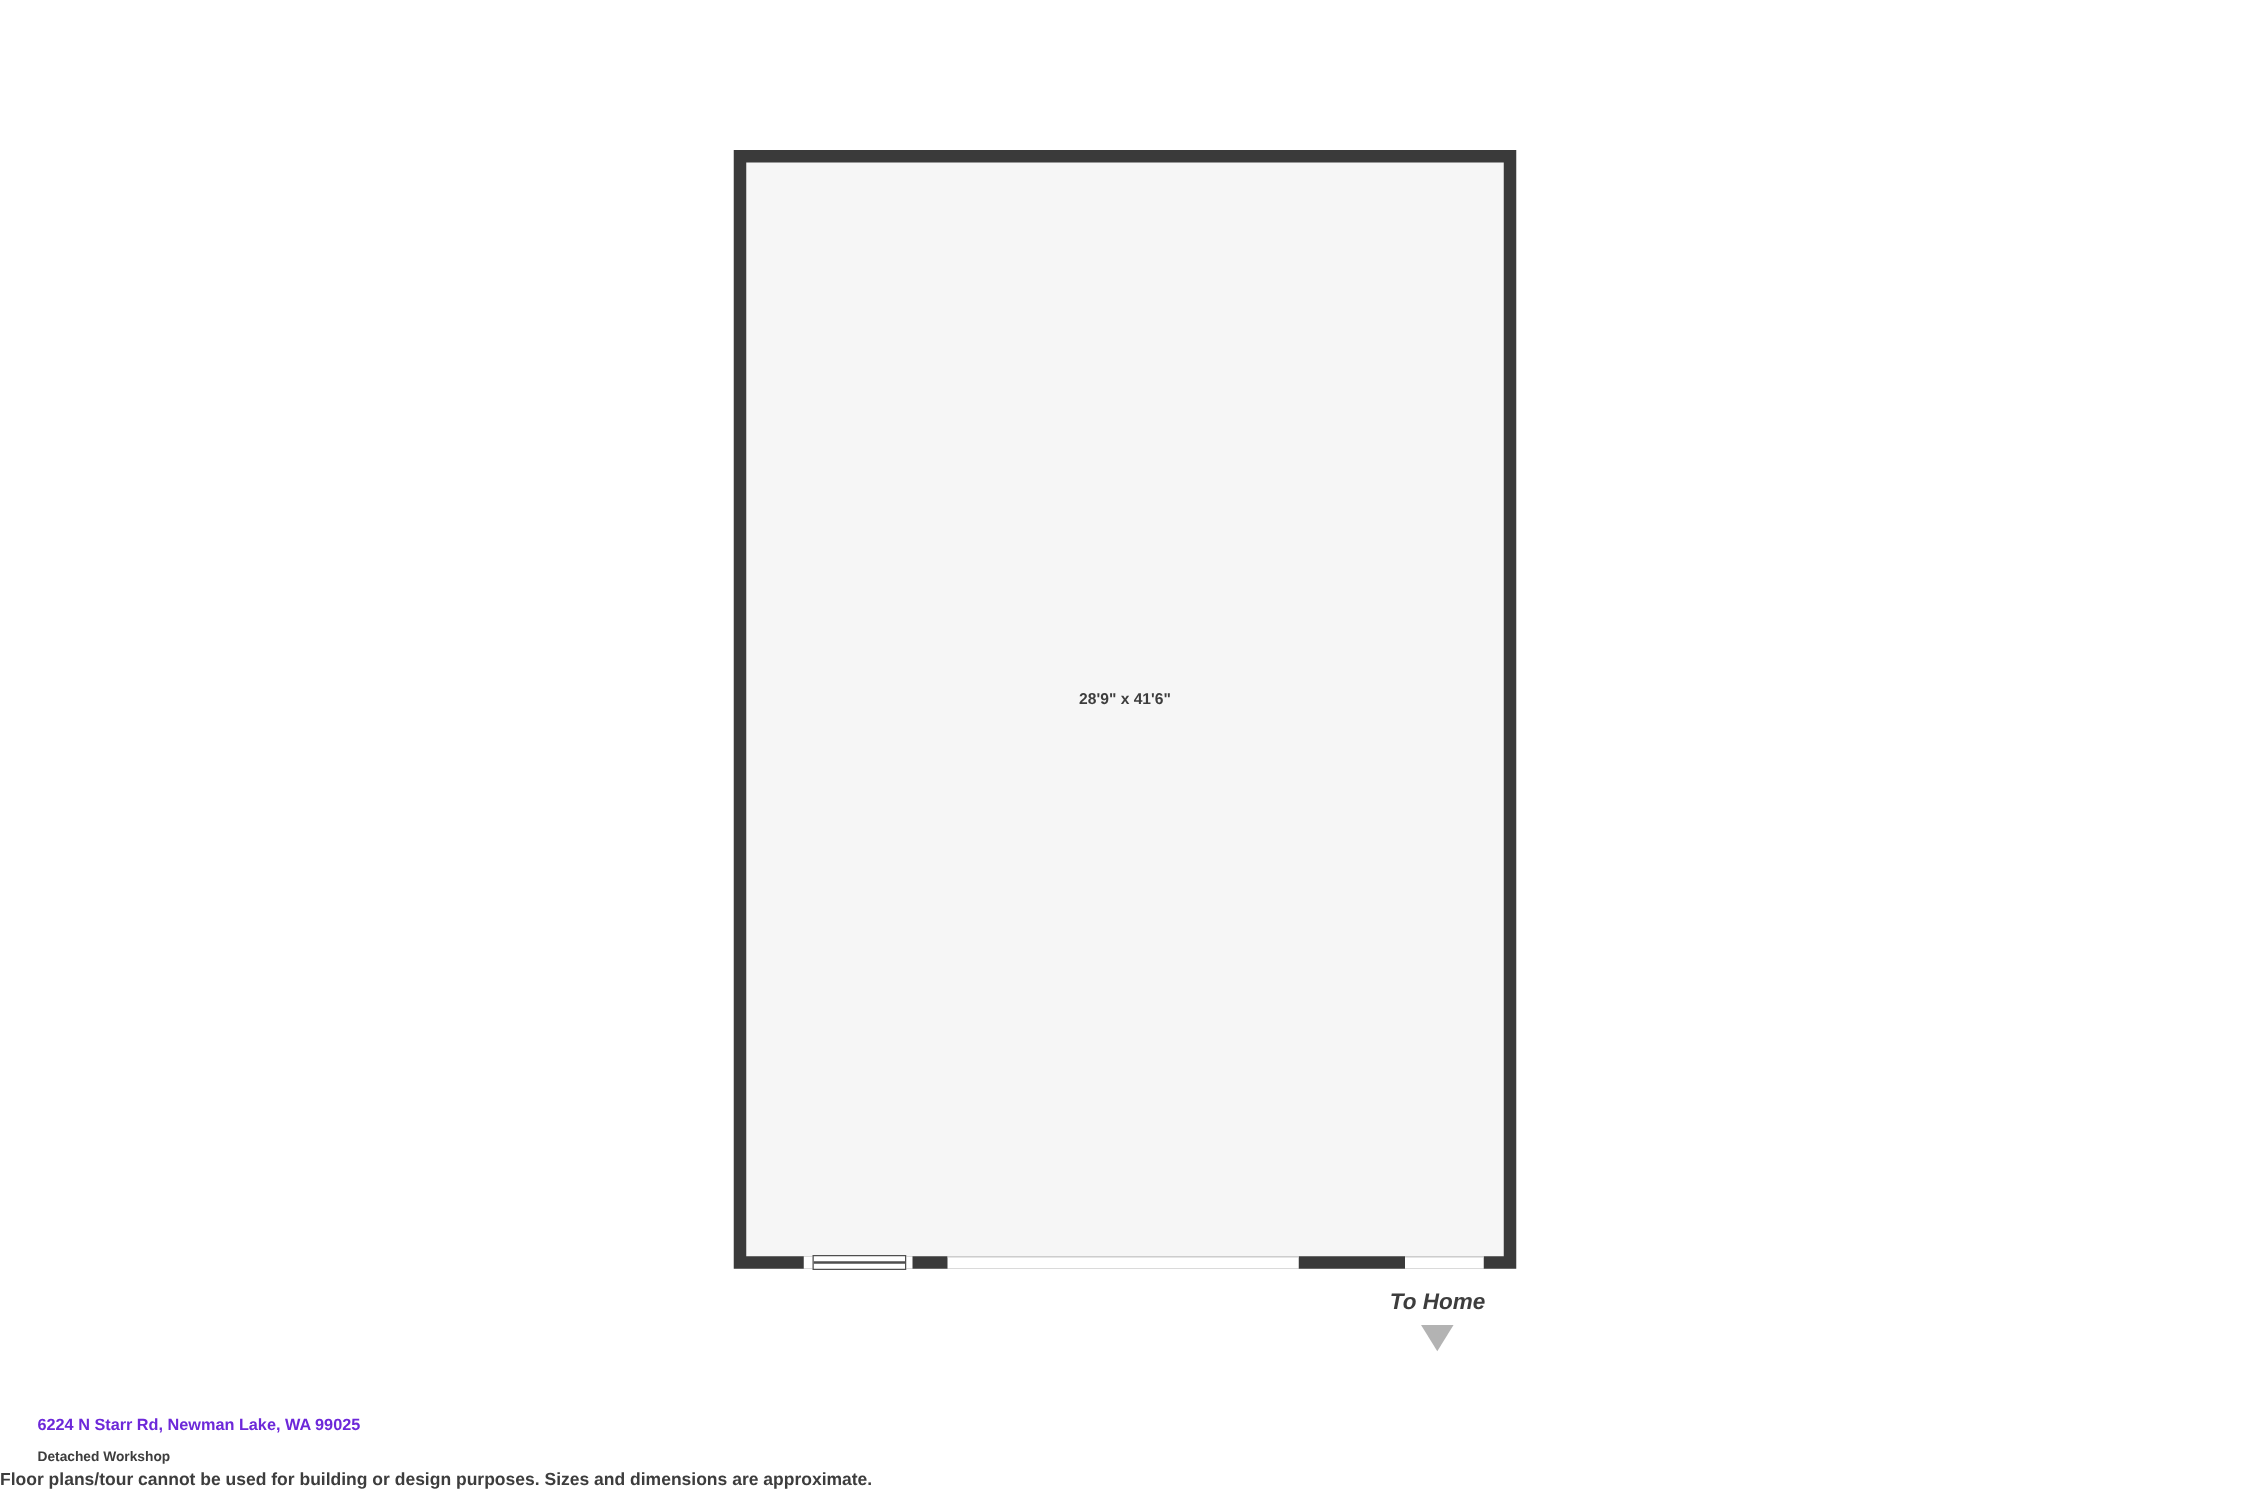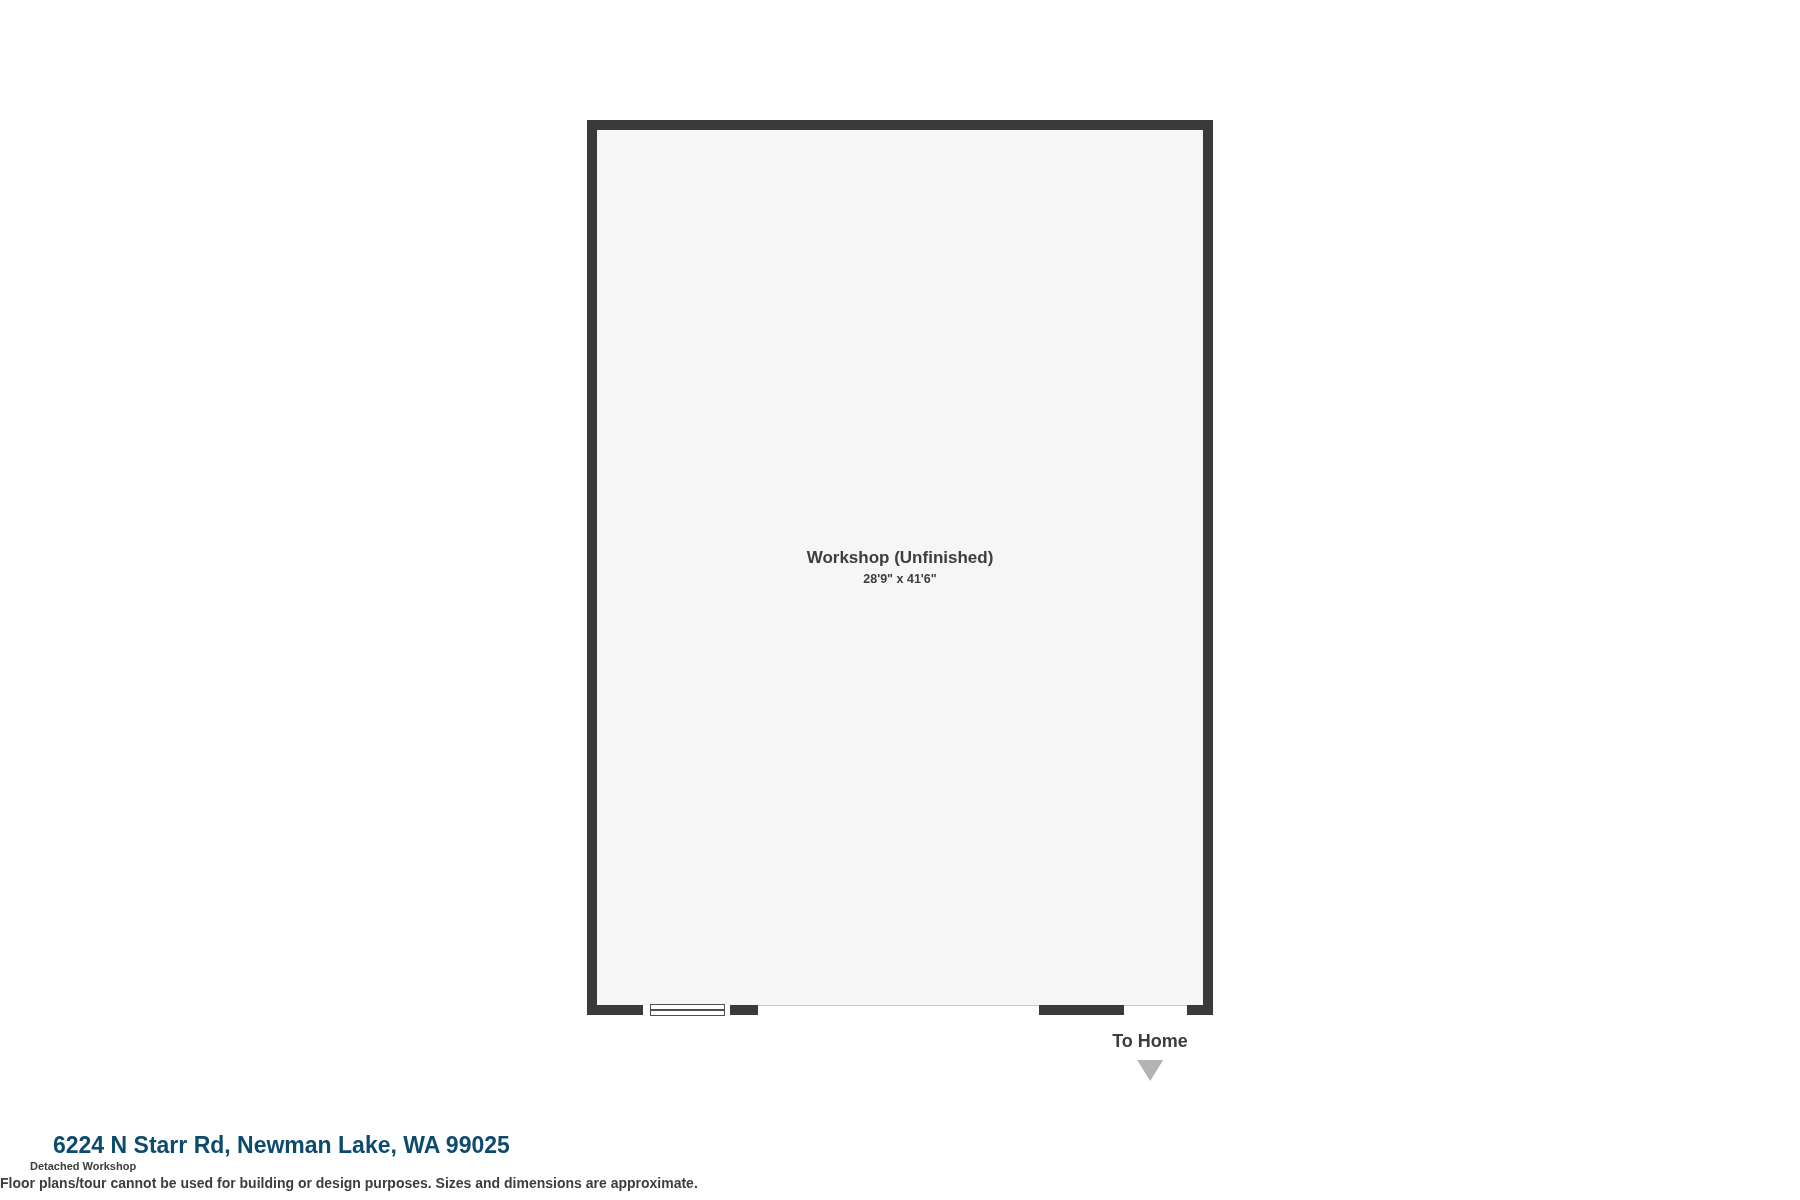--- a/index.html
+++ b/index.html
@@ -82,20 +82,21 @@
   }
 
   
   .to-home {
     position: absolute;
     left: 1150px;
     top: 1030px;
     transform: translateX(-50%);
     text-align: left;
     cursor: pointer;
+    font-style: italic;
   }
   .to-home-label {
     font-size: 18px;
     font-weight: bold;
     color: #3d3d3d;
     line-height: 22px;
     white-space: nowrap;
   }
   .to-home-triangle {
     margin: 8px auto 0 auto;
@@ -104,25 +105,24 @@
     border-left: 13px solid transparent;
     border-right: 13px solid transparent;
     border-top: 21px solid #b3b3b3;
   }
 
   
   .footer-address {
     position: absolute;
     left: 30px;
     top: 1132px;
-    font-size: 23px;
+    font-size: 13px;
     font-weight: bold;
-    color: #0c4a6e;
+    color: #6d28d9;
     white-space: nowrap;
-    margin-left: 23px;
   }
   .footer-subtitle {
     position: absolute;
     left: 30px;
     top: 1160px;
     font-size: 11px;
     font-weight: bold;
     color: #3d3d3d;
     white-space: nowrap;
   }
@@ -136,21 +136,20 @@
     font-weight: bold;
     color: #3d3d3d;
   }
 </style>
 </head>
 <body>
 
 <div class="floorplan">
 
   <div class="room-label">
-    <div class="room-name">Workshop (Unfinished)</div>
     <div class="room-dims">28'9" x 41'6"</div>
   </div>
 
   <div class="wall-cut window-gap"></div>
 
   <div class="window-symbol">
     <div class="window-midline"></div>
   </div>
 
   <div class="wall-cut wall-opening opening-1"></div>

